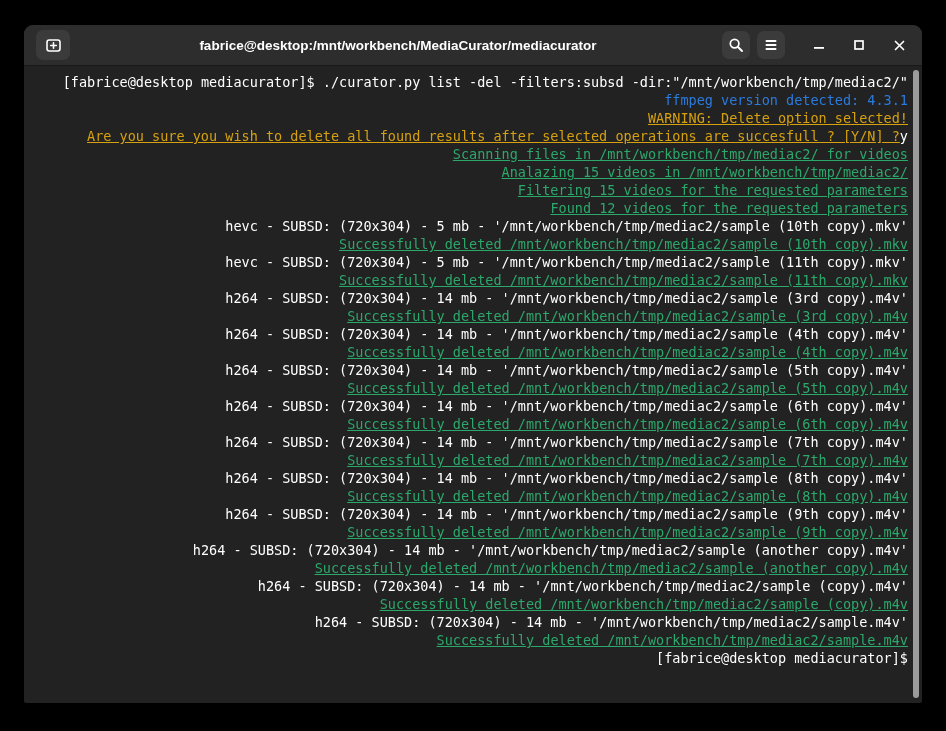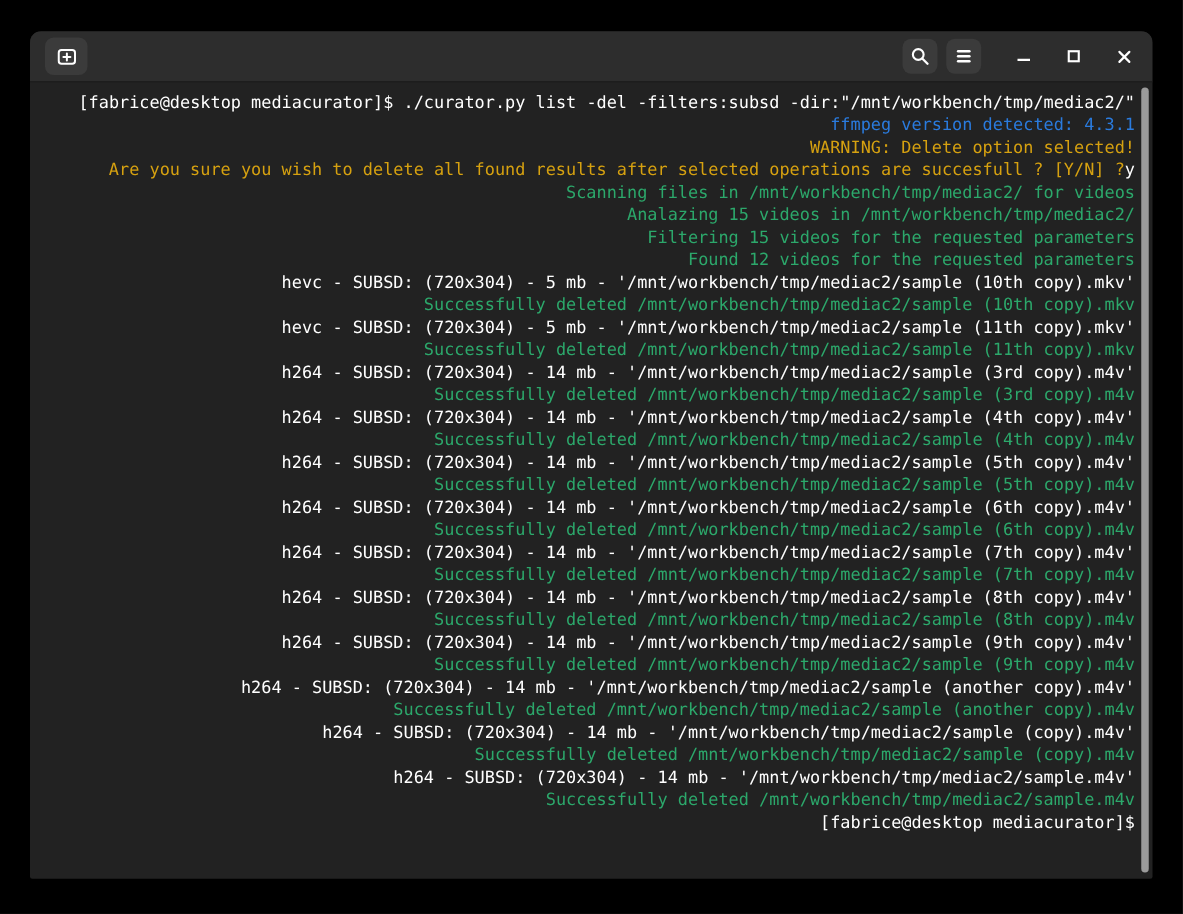--- a/index.html
+++ b/index.html
@@ -58,22 +58,22 @@
     padding:7px 14px 0 4px;
     font-family:"DejaVu Sans Mono", monospace;
     font-size:13.5px;
     line-height:18px;
     white-space:pre;
     overflow:hidden;
   }
   .line { height:18px;text-align:right; }
   .c-fg     { color:var(--fg, #ffffff); }
   .c-blue   { color:var(--blue, #2a7bde); }
-  .c-yellow { color:var(--yellow, #d6a110); }
-  .c-green  { color:var(--green, #2ca86b); }
+  .c-yellow { color:var(--yellow, #d6a110);text-decoration:underline; }
+  .c-green  { color:var(--green, #2ca86b);text-decoration:underline; }
   .scrollbar-thumb {
     position:absolute;
     right:3px; top:45px;
     width:6px; height:628px;
     border-radius:3px;
     background:var(--scrollbar, #9b9b9b);
   }
 </style>
 </head>
 <body style="background: rgb(0, 0, 0);">
@@ -84,20 +84,21 @@
 
     <button class="tb-btn new-tab-btn">
       <span style="display:flex">
         <svg width="17" height="17" viewBox="0 0 17 17">
           <rect x="2" y="3" width="13" height="11" rx="2.2" fill="none" stroke="#ffffff" stroke-width="1.6"></rect>
           <path d="M8.5 5.7v5.6M5.7 8.5h5.6" stroke="#ffffff" stroke-width="1.6" stroke-linecap="round"></path>
         </svg>
       </span>
     </button>
 
+    <div class="title">fabrice@desktop:/mnt/workbench/MediaCurator/mediacurator</div>
 
     <div class="tb-right">
       <button class="tb-btn search-btn">
         <span style="display:flex">
           <svg width="16" height="16" viewBox="0 0 16 16">
             <circle cx="6.6" cy="6.6" r="4.3" fill="none" stroke="#ffffff" stroke-width="1.7"></circle>
             <path d="M10 10l4 4" stroke="#ffffff" stroke-width="1.9" stroke-linecap="round"></path>
           </svg>
         </span>
       </button>

